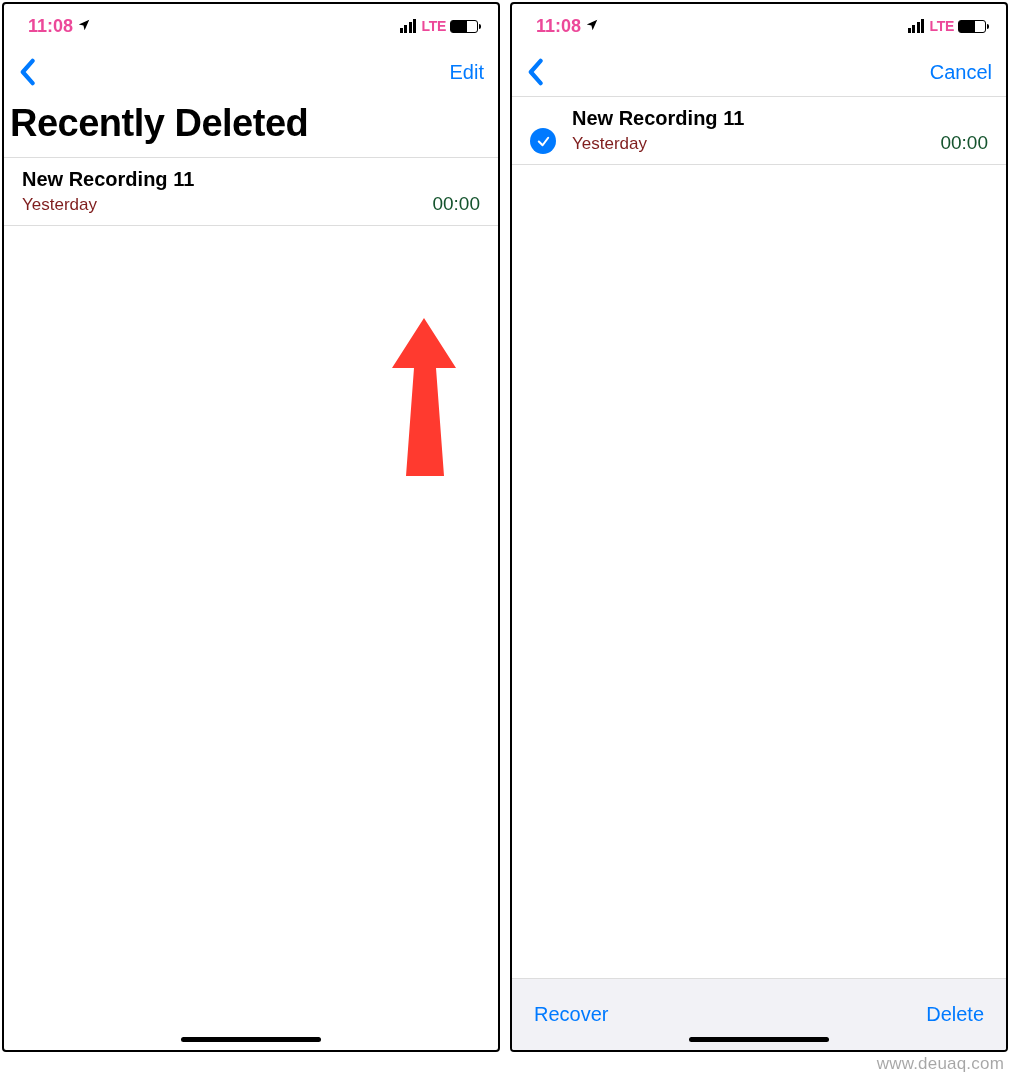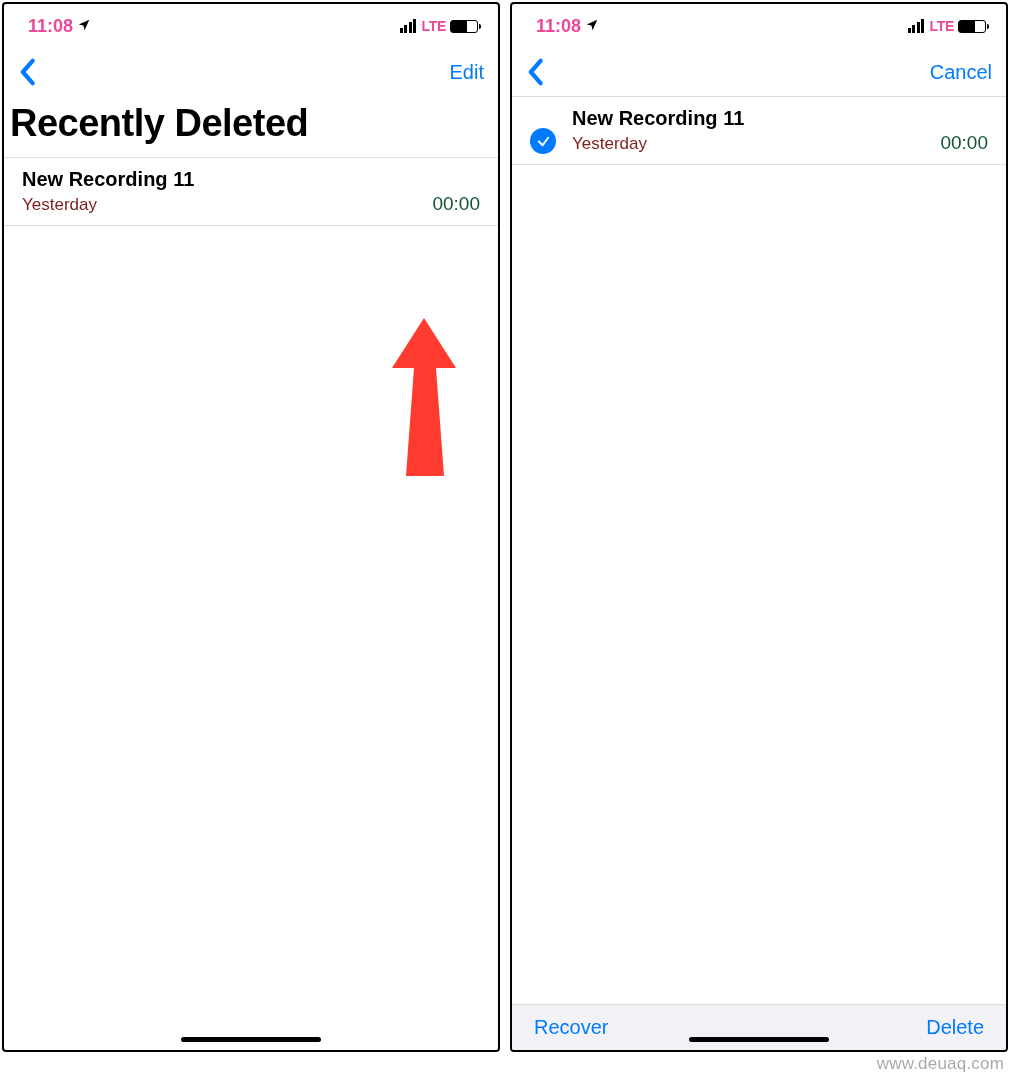--- a/index.html
+++ b/index.html
@@ -107,21 +107,21 @@
   .checkcircle svg { display:block; }
   .row-body { flex: 1; display: flex; flex-direction: column; gap: 2px; }
   .row-title { font-size: 20px; font-weight: 600; color:#000; }
   .row-sub { display:flex; justify-content: space-between; align-items: baseline; }
   .row-date { font-size: 17px; color: #7f1d1d; }
   .row-dur  { font-size: 19px; color: #14532d; }
   
   .content { flex: 1; position: relative; }
   
   .bottom-bar {
-    height: 46px;
+    height: 72px;
     background: #f2f2f6;
     border-top: 1px solid #ddd;
     display: flex;
     align-items: center;
     justify-content: space-between;
     padding: 0 22px;
   }
   .bottom-btn { color:#007aff; font-size:20px; cursor:pointer; }
   
   .home-indicator {

